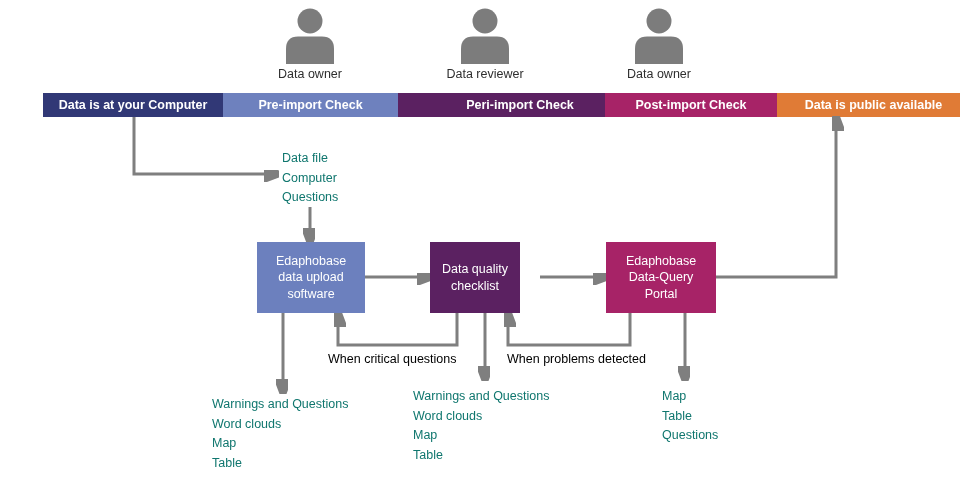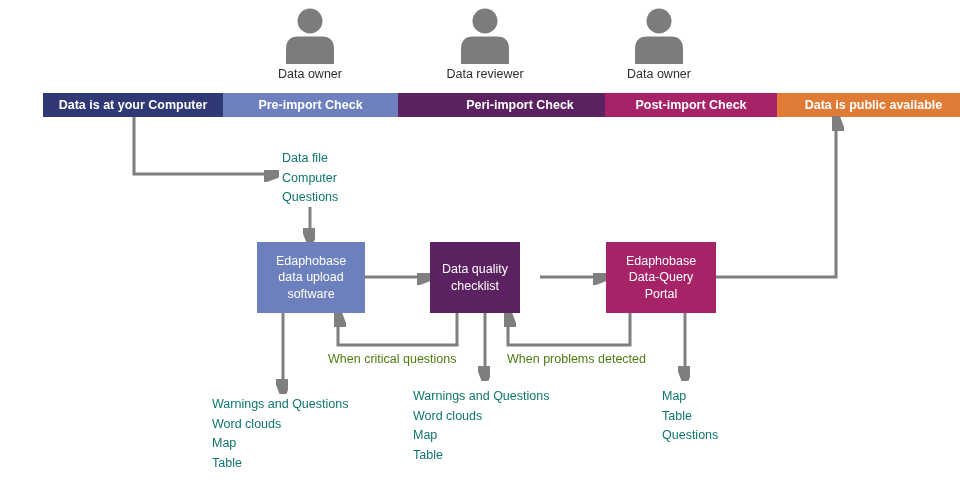--- a/index.html
+++ b/index.html
@@ -17,21 +17,21 @@
        color:#ffffff;font-weight:bold;font-size:12.5px;white-space:nowrap;}
   
   .connectors{position:absolute;left:0;top:0;width:960px;height:501px;pointer-events:none;}
   .connectors path{stroke:#7F7F7F;stroke-width:3;fill:none;}
   
   .pbox{position:absolute;top:242px;height:71px;display:flex;flex-direction:column;
         align-items:center;justify-content:center;color:#ffffff;font-size:12.5px;
         line-height:16.5px;text-align:center;}
   
   .tlist{position:absolute;font-size:12.5px;line-height:19.5px;color:#0f766e;white-space:nowrap;}
-  .fb-label{position:absolute;font-size:12.5px;color:#4d7c0f;white-space:nowrap;}
+  .fb-label{position:absolute;font-size:12.5px;color:#000000;white-space:nowrap;}
 </style>
 </head>
 <body>
 
 <div class="canvas">
 
   <div class="actor" style="left:240px">
     <svg width="54" height="56" viewBox="0 0 54 56">
       <circle cx="27" cy="13" r="12.5" fill="#7C7C7C"></circle>
       <path d="M3,56 L3,41 Q3,28.5 15,28.5 L39,28.5 Q51,28.5 51,41 L51,56 Z" fill="#7C7C7C"></path>

